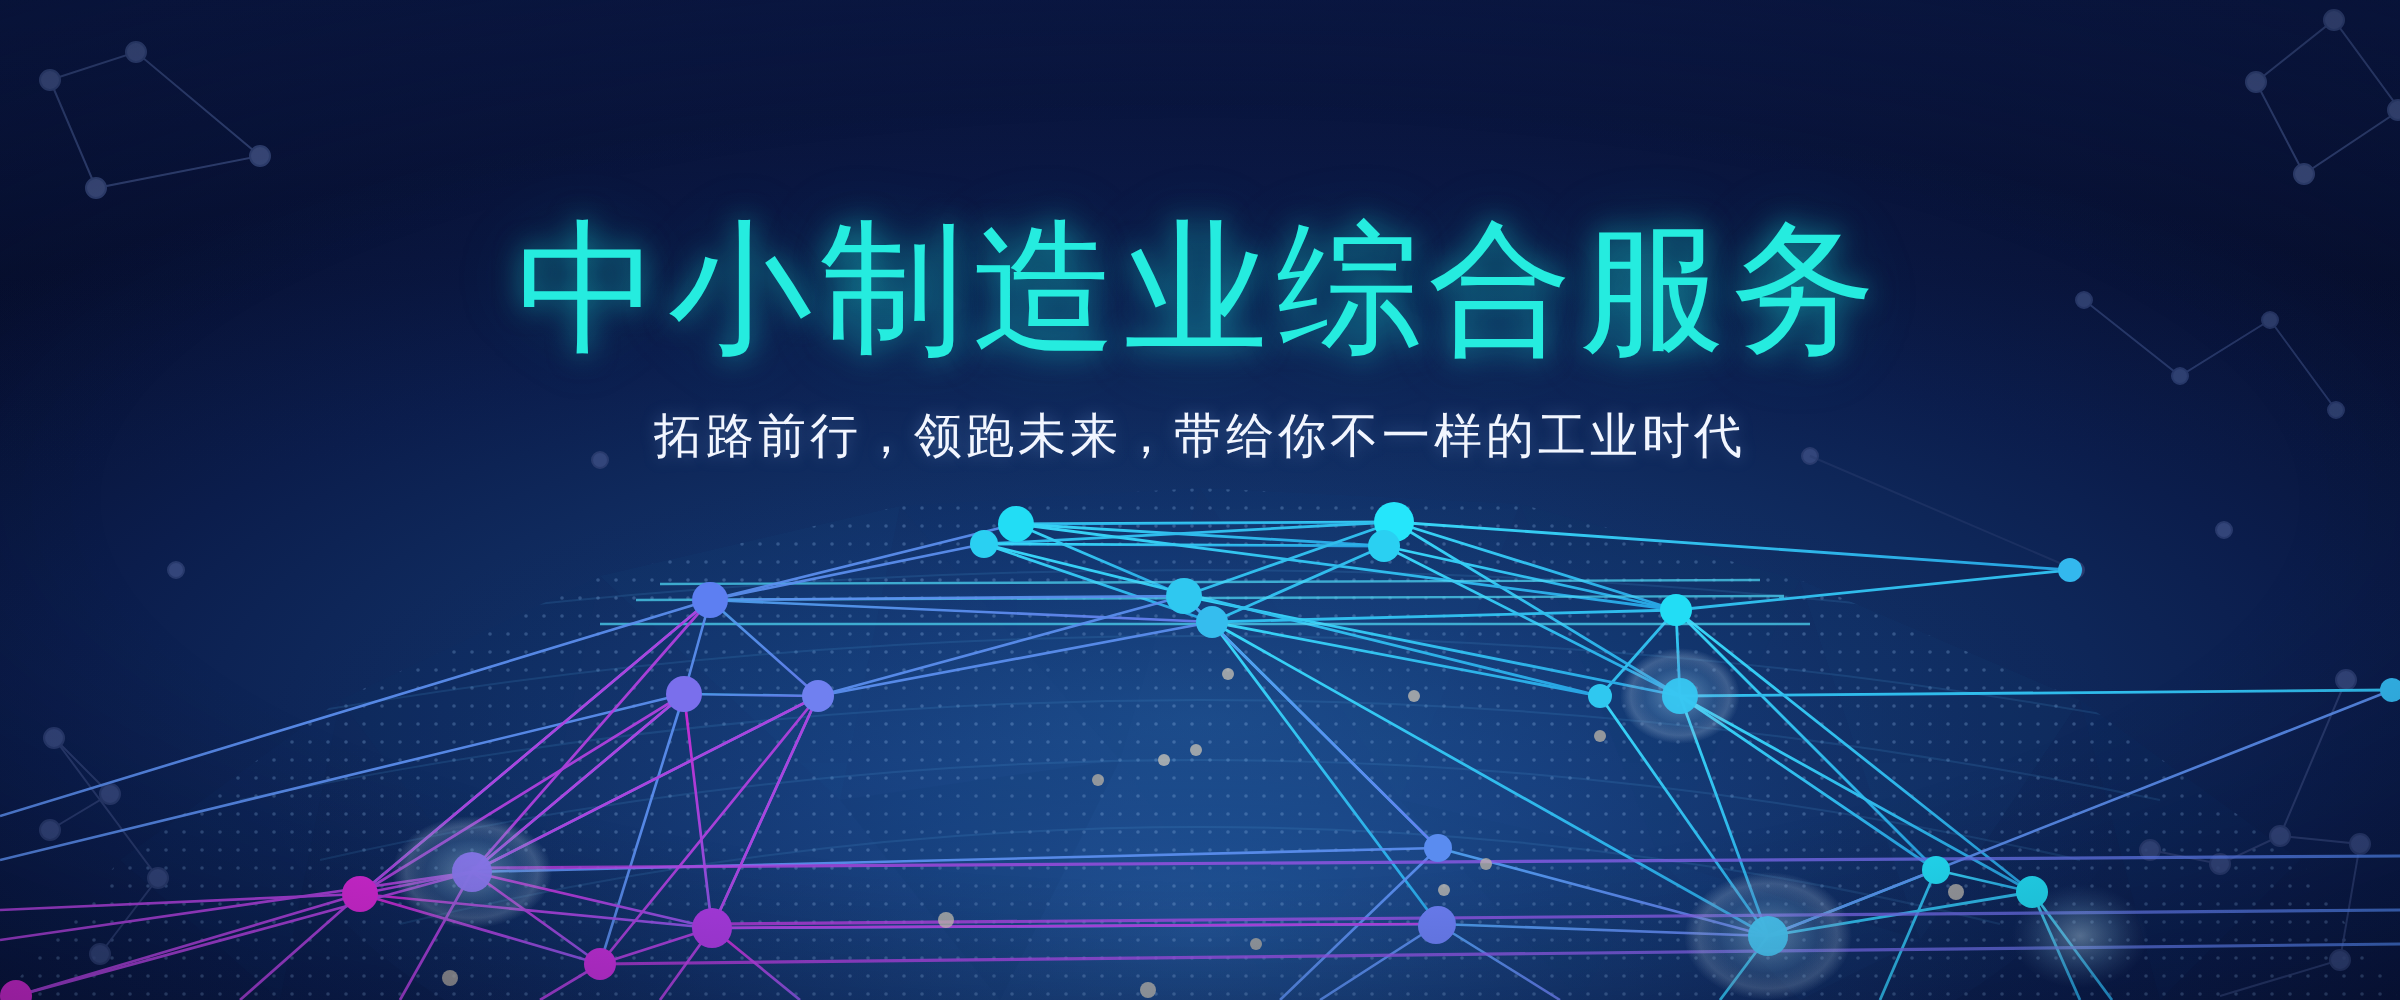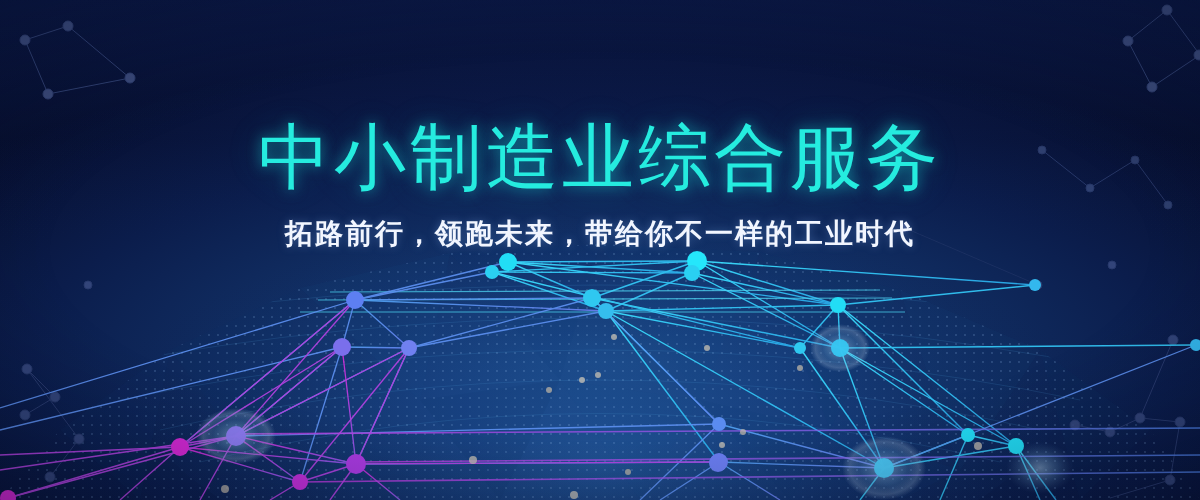--- a/index.html
+++ b/index.html
@@ -29,39 +29,39 @@
       radial-gradient(ellipse 120% 100% at 50% 50%, rgba(0,0,0,0) 38%, rgba(3,7,26,0.55) 86%, rgba(2,5,20,0.8) 100%);
   }
   .bg-topsheen {
     position:absolute; inset:0;
     background:linear-gradient(180deg, rgba(20,45,120,0.35) 0%, rgba(14,32,90,0.10) 28%, rgba(0,0,0,0) 48%);
   }
   svg.layer { position:absolute; left:0; top:0; width:1200px; height:500px; display:block; }
 
   
   .text-wrap {
-    position:absolute; left:0; top:17px; width:1200px;
+    position:absolute; left:0; top:4px; width:1200px;
     text-align:center; z-index:40; pointer-events:none;
   }
   .title {
     margin-top:104px;
     font-size:72px;
     line-height:1.0;
     letter-spacing:4px;
     color:#25ecdf;
     font-weight:400;
     text-shadow:0 0 14px rgba(30,230,225,0.55), 0 0 34px rgba(20,190,200,0.30);
     white-space:nowrap;
   }
   .subtitle {
     margin-top:22px;
-    font-size:28px;
+    font-size:24px;
     letter-spacing:2px;
     color:#f2f6ff;
-    font-weight:700;
+    font-weight:400;
     text-shadow:0 0 8px rgba(140,190,255,0.35);
     white-space:nowrap;
   }
 </style>
 </head>
 <body>
 
 <div id="banner">
 
   <div class="bg-base"></div>

